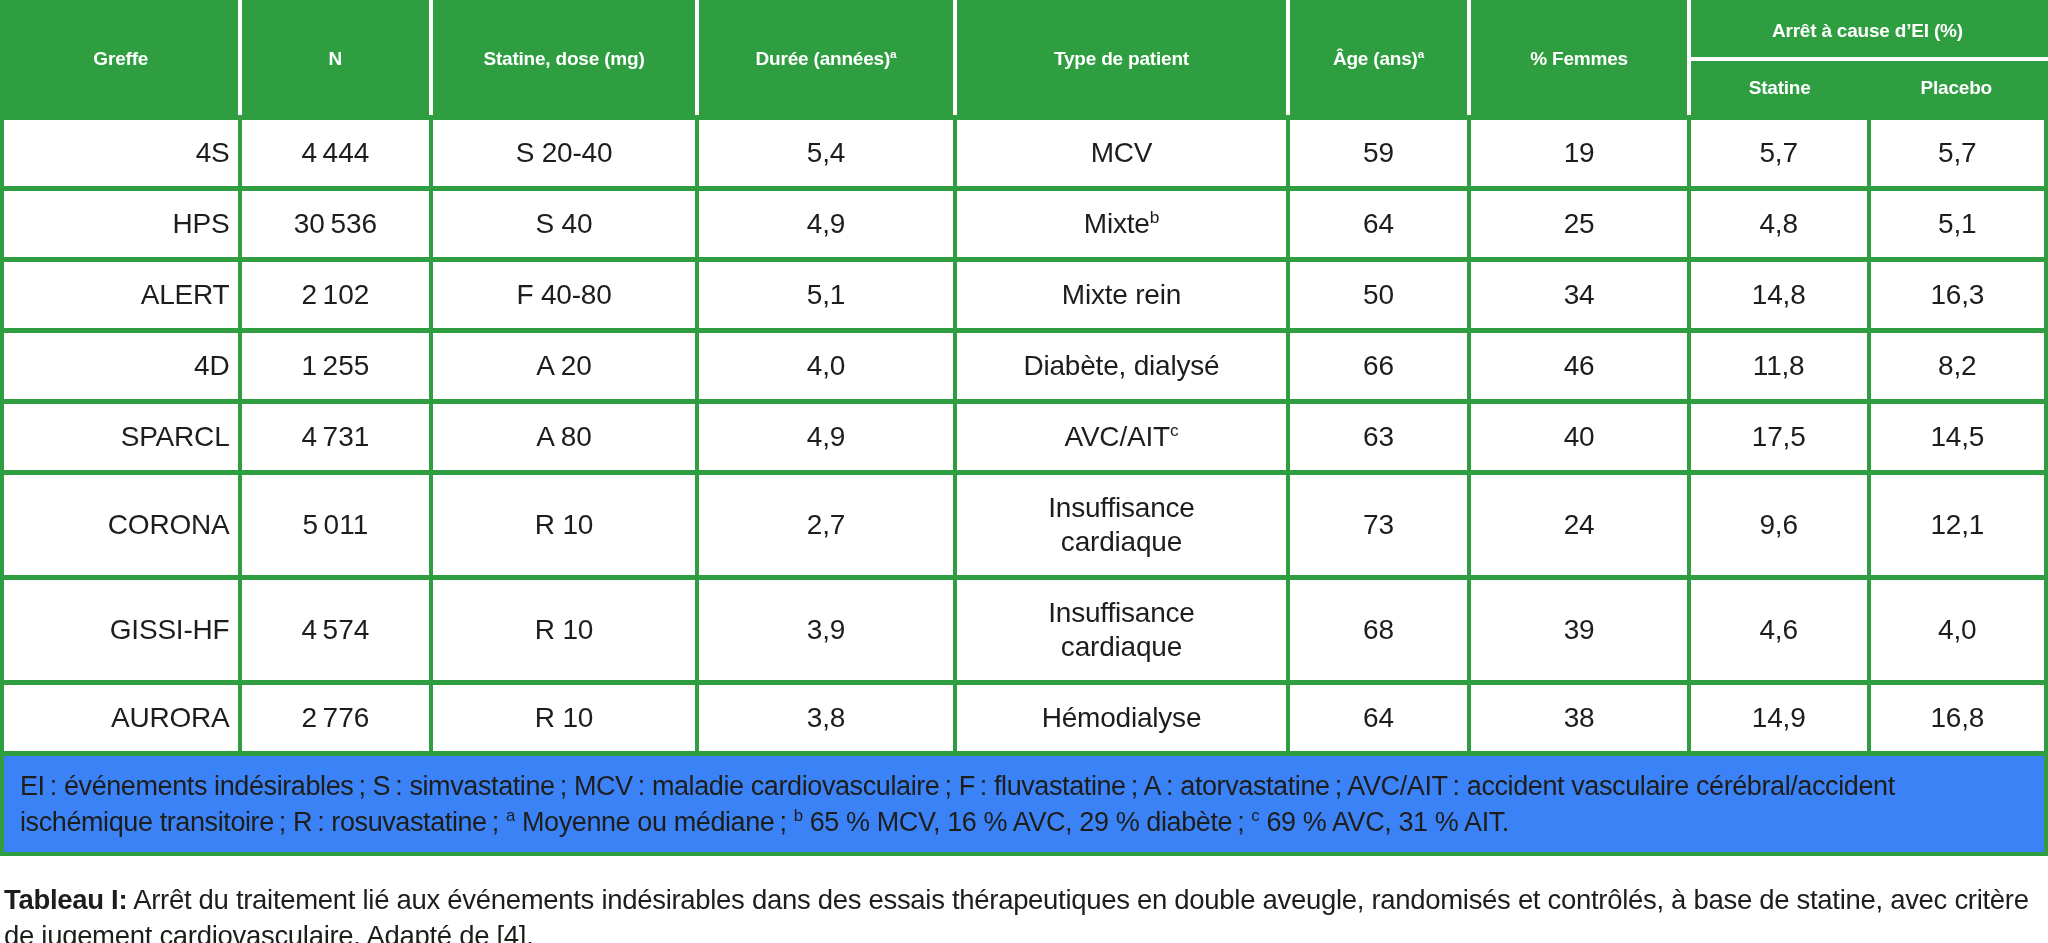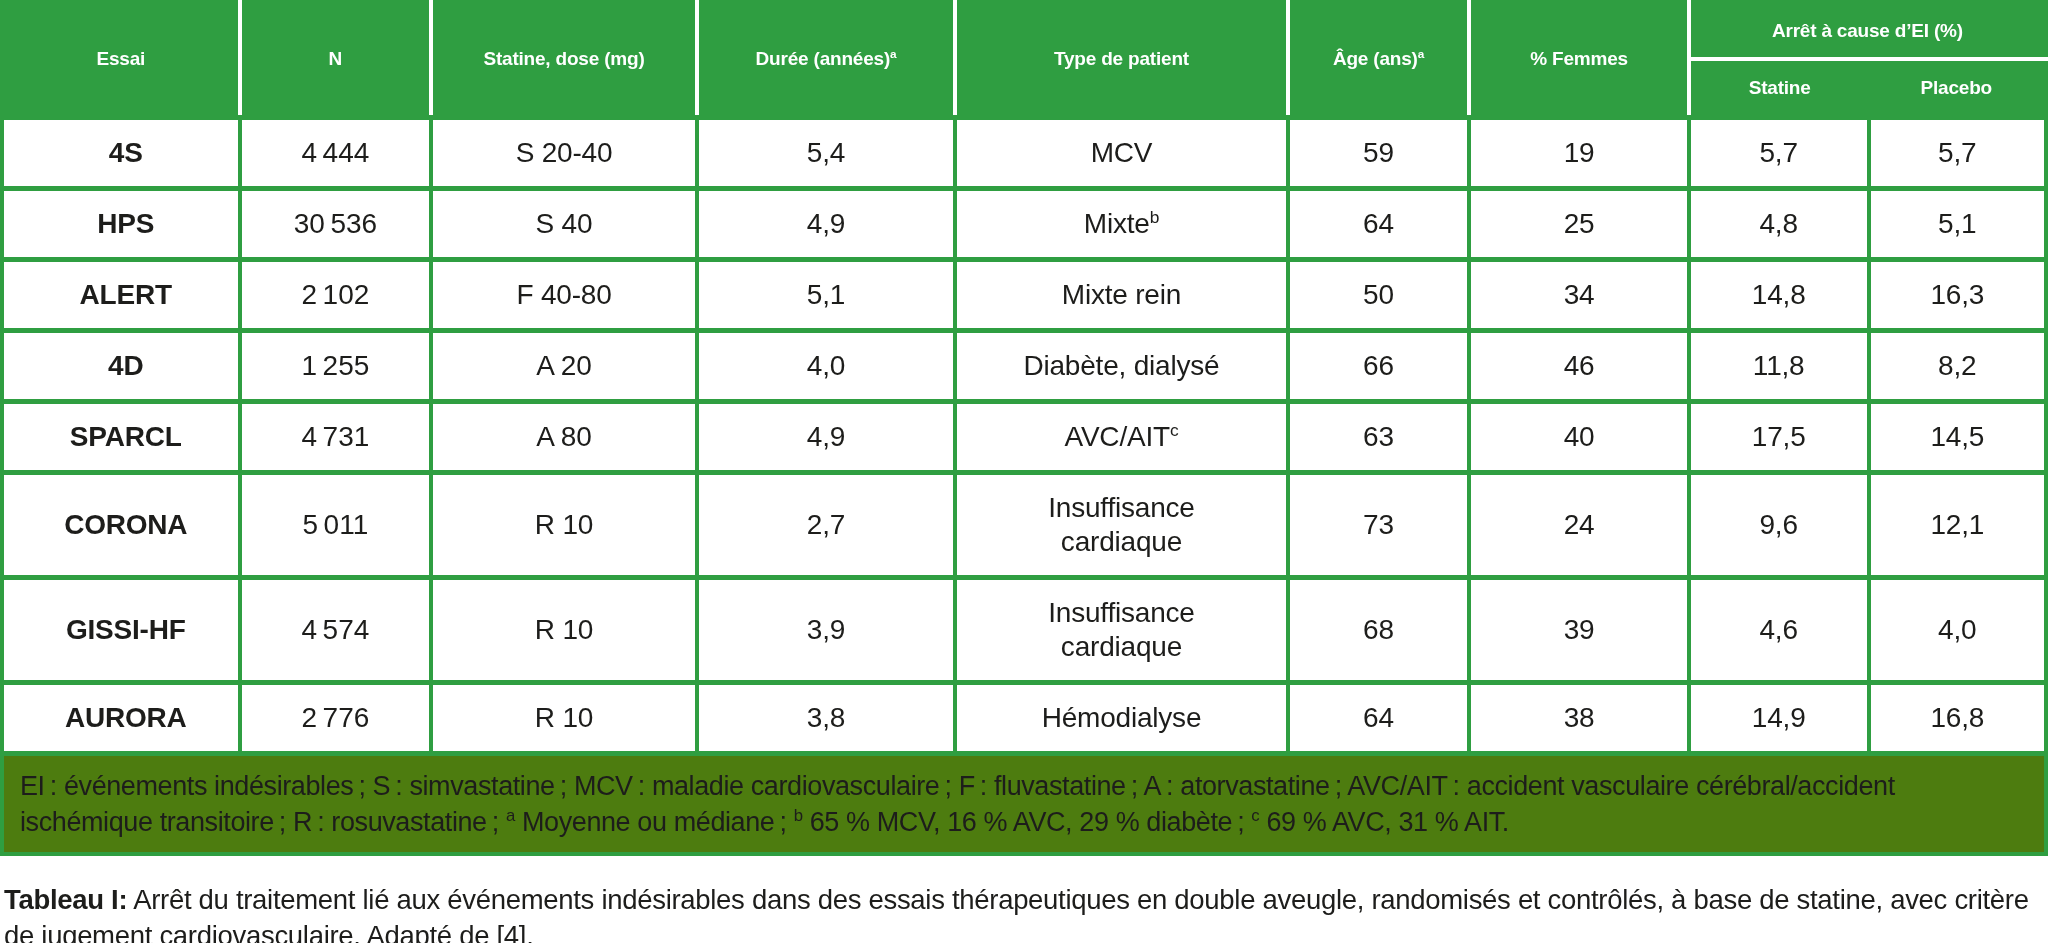--- a/index.html
+++ b/index.html
@@ -41,34 +41,34 @@
     background:#fff;
     font-size:28px;
     line-height:34px;
     text-align:center;
     vertical-align:middle;
     padding:16px 8px;
     letter-spacing:-0.2px;
   }
   tbody tr{height:70px;}
   td.rowhead{
-    text-align:center;
-    font-weight:bold;
+    text-align:right;
+    font-weight:normal;
     padding-left:18px;
   }
   td.type{white-space:pre-line;}
   tfoot td.footnote{
     border:4px solid var(--green);
     border-top-width:5px;
     text-align:left;
     font-size:27px;
     line-height:36px;
     letter-spacing:-0.4px;
     padding:12px 16px;
-    background:#4d7c0f;
+    background:#3b82f6;
   }
   sup{
     font-size:62%;
     line-height:0;
     vertical-align:super;
   }
   .caption{
     margin:26px 4px 0 4px;
     font-size:27.5px;
     line-height:36px;
@@ -88,21 +88,21 @@
       <col style="width:12.99%">
       <col style="width:12.65%">
       <col style="width:16.26%">
       <col style="width:8.89%">
       <col style="width:10.74%">
       <col style="width:8.79%">
       <col style="width:8.68%">
     </colgroup>
     <thead>
       <tr class="hrow1">
-        <th rowspan="2"><span>Essai</span></th>
+        <th rowspan="2"><span>Greffe</span></th>
         <th rowspan="2" class="divL"><span>N</span></th>
         <th rowspan="2" class="divL"><span>Statine, dose (mg)</span></th>
         <th rowspan="2" class="divL"><span>Durée (années)</span><sup>a</sup></th>
         <th rowspan="2" class="divL"><span>Type de patient</span></th>
         <th rowspan="2" class="divL"><span>Âge (ans)</span><sup>a</sup></th>
         <th rowspan="2" class="divL"><span>% Femmes</span></th>
         <th colspan="2" class="divL group"><span>Arrêt à cause d’EI (%)</span></th>
       </tr>
       <tr class="hrow2">
         <th class="divL"><span>Statine</span></th>

